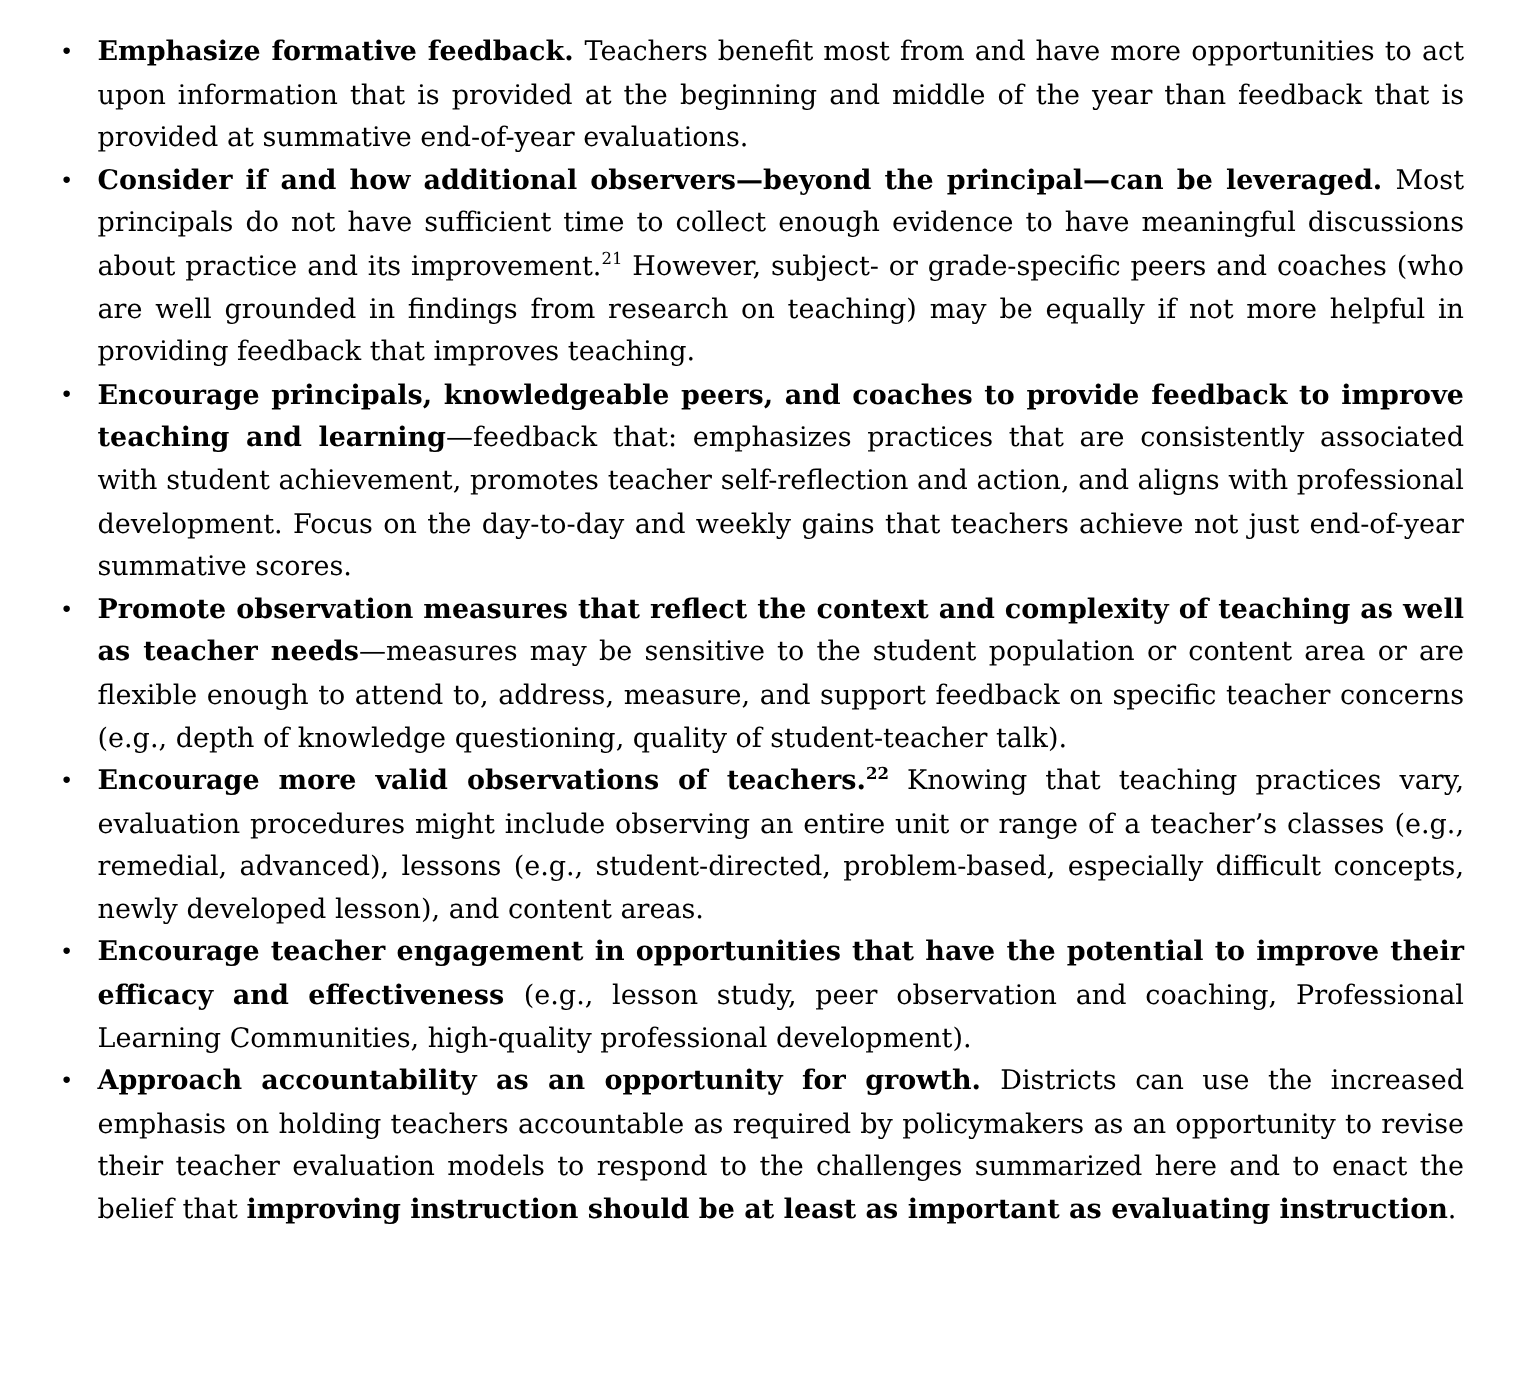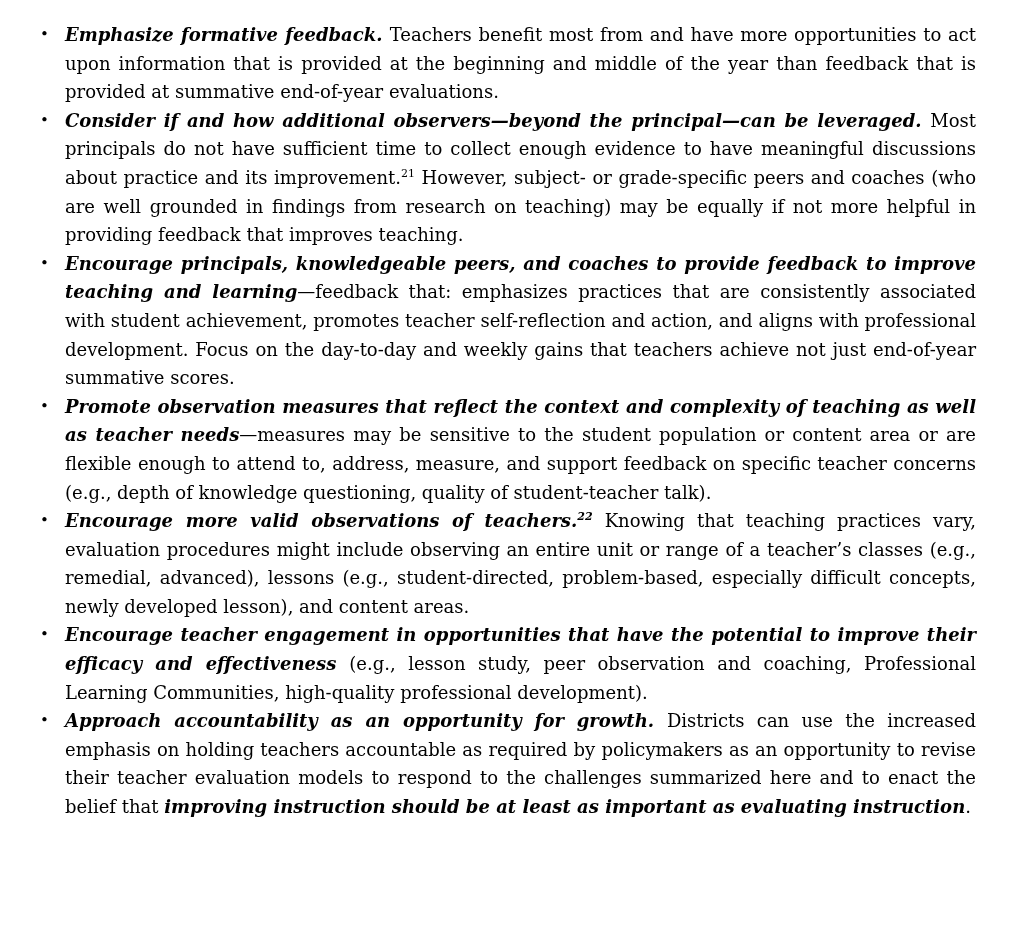--- a/index.html
+++ b/index.html
@@ -32,21 +32,20 @@
   }
   li.bullet-item .marker {
     position: absolute;
     left: 2px;
     top: -1px;
     font-size: 15px;
     color: #000000;
   }
   .seg-bold {
     font-weight: bold;
-    font-style: italic;
   }
   sup.fnref {
     font-size: 11px;
     line-height: 0;
     vertical-align: super;
   }
 </style>
 </head>
 <body>
 

